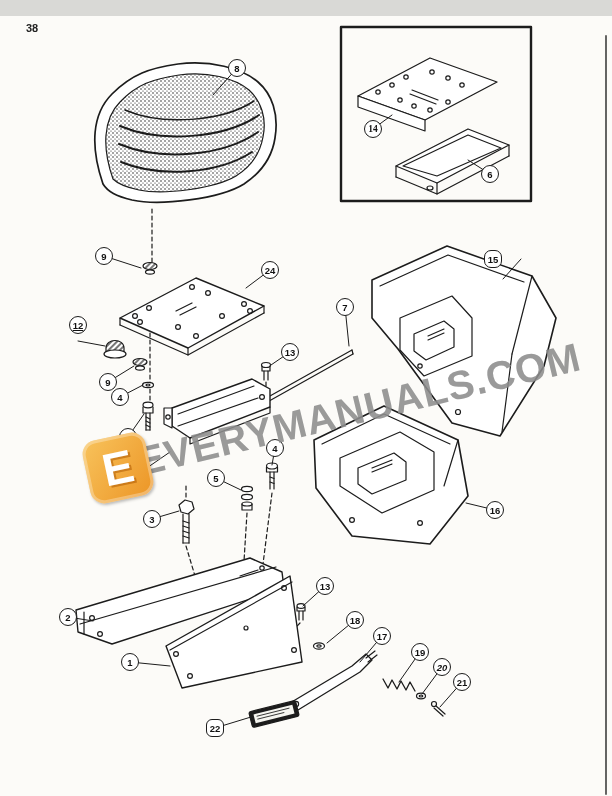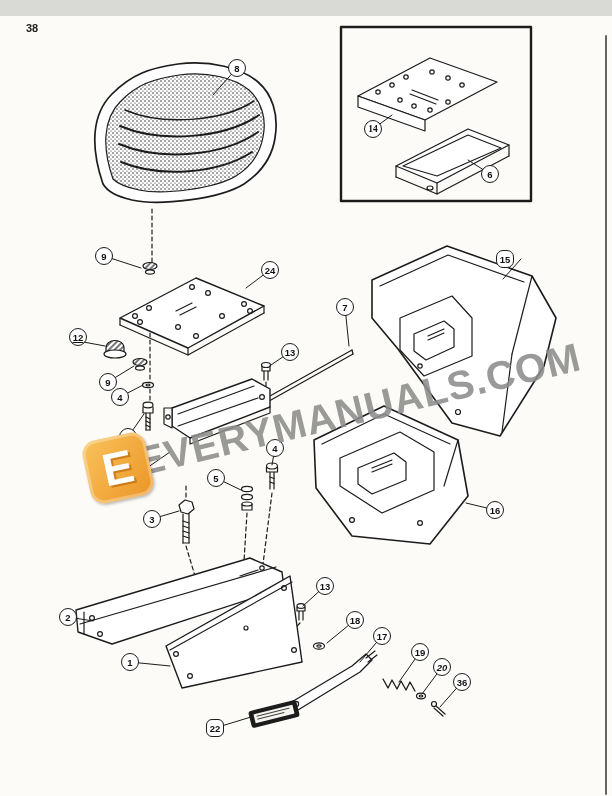--- a/index.html
+++ b/index.html
@@ -328,34 +328,34 @@
   <div class="watermark-text" style="color: rgb(141, 141, 141);">EVERYMANUALS.COM</div>
   <div class="watermark-logo" style="background: linear-gradient(135deg, rgb(248, 195, 92), rgb(236, 149, 38));">
     <span>E</span>
   </div>
 
 <div class="balloon" style="left: 228px; top: 43px;">8</div>
     <div class="balloon" style="left: 364px; top: 104px; font-family: Liberation Serif, serif;">14</div>
     <div class="balloon" style="left: 481px; top: 149px;">6</div>
     <div class="balloon" style="left: 95px; top: 231px;">9</div>
     <div class="balloon" style="left: 261px; top: 245px;">24</div>
-    <div class="balloon" style="left: 496px; top: 234px; border-radius: 7px;">15</div>
-    <div class="balloon" style="left: 69px; top: 312px; text-decoration: underline;">12</div>
+    <div class="balloon" style="left: 484px; top: 234px; border-radius: 7px;">15</div>
+    <div class="balloon" style="left: 69px; top: 300px; text-decoration: underline;">12</div>
     <div class="balloon" style="left: 336px; top: 282px;">7</div>
     <div class="balloon" style="left: 281px; top: 327px;">13</div>
     <div class="balloon" style="left: 99px; top: 357px;">9</div>
     <div class="balloon" style="left: 111px; top: 372px;">4</div>
     <div class="balloon" style="left: 119px; top: 412px;">11</div>
     <div class="balloon" style="left: 132px; top: 447px;">23</div>
     <div class="balloon" style="left: 266px; top: 423px;">4</div>
     <div class="balloon" style="left: 207px; top: 453px;">5</div>
     <div class="balloon" style="left: 143px; top: 494px;">3</div>
     <div class="balloon" style="left: 486px; top: 485px;">16</div>
     <div class="balloon" style="left: 59px; top: 592px;">2</div>
     <div class="balloon" style="left: 316px; top: 561px;">13</div>
     <div class="balloon" style="left: 346px; top: 595px;">18</div>
     <div class="balloon" style="left: 373px; top: 611px;">17</div>
     <div class="balloon" style="left: 411px; top: 627px;">19</div>
     <div class="balloon" style="left: 433px; top: 642px; font-style: italic;">20</div>
-    <div class="balloon" style="left: 453px; top: 657px;">36</div>
+    <div class="balloon" style="left: 453px; top: 657px;">21</div>
     <div class="balloon" style="left: 121px; top: 637px;">1</div>
     <div class="balloon" style="left: 206px; top: 703px; border-radius: 6px;">22</div>
   </div>
 
 </body></html>

